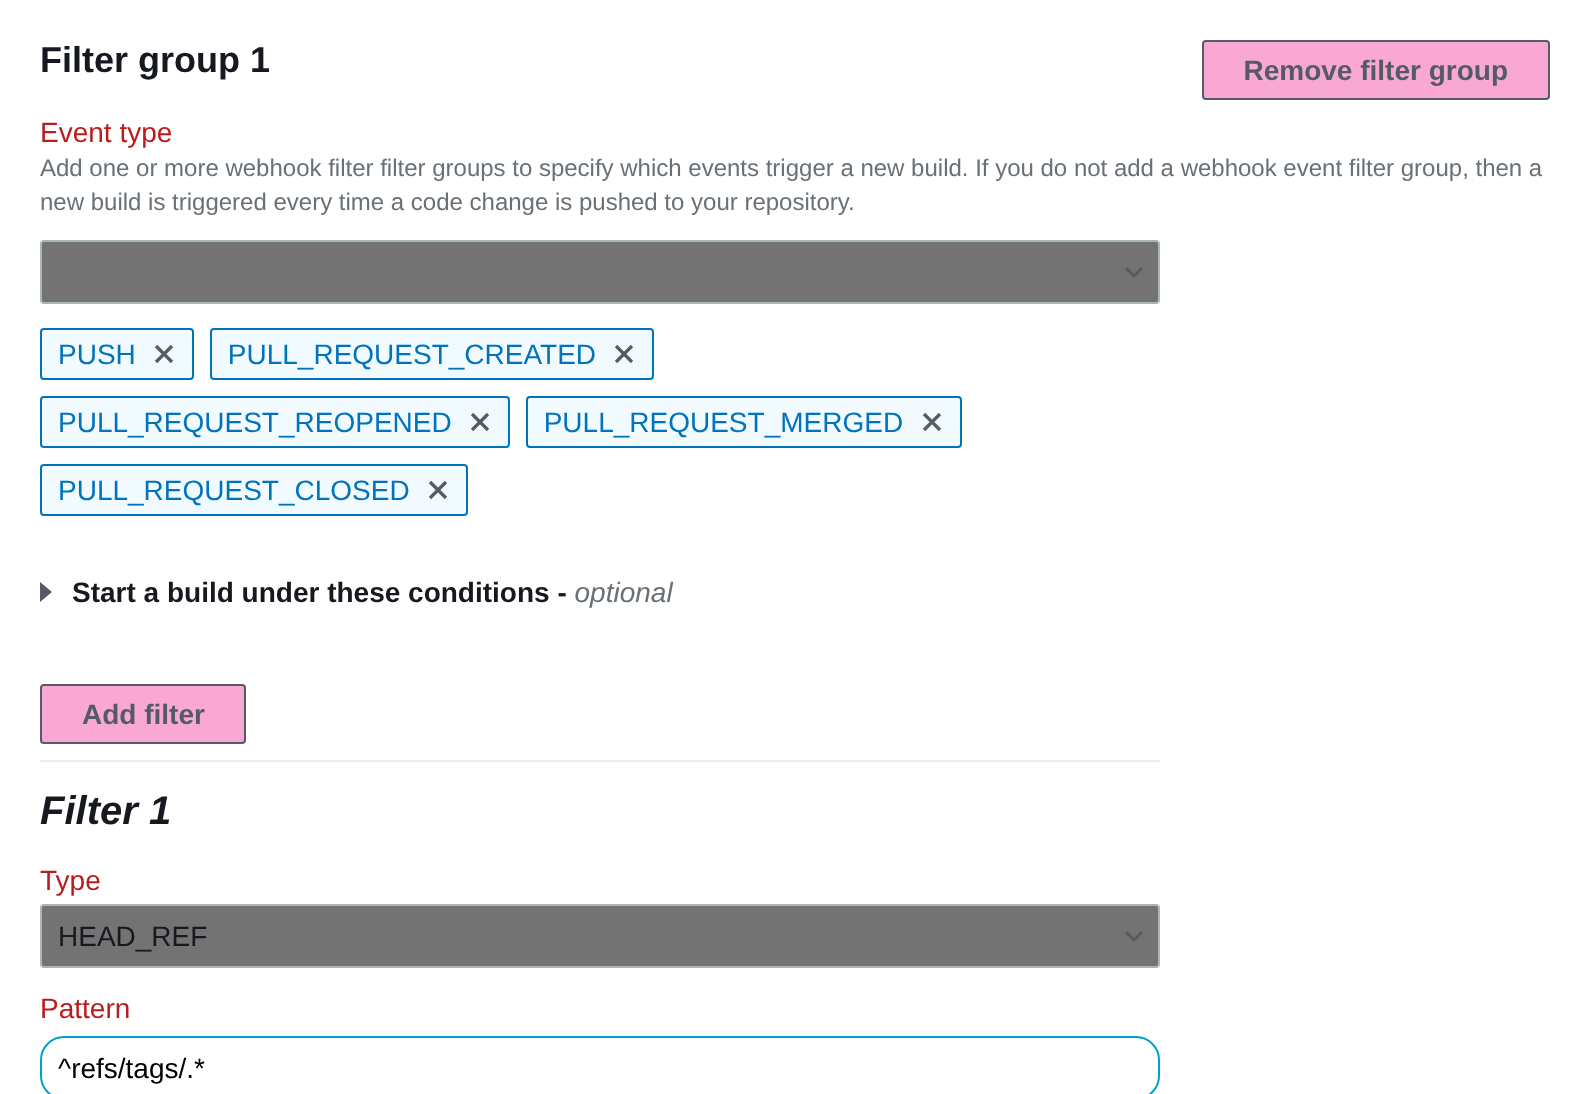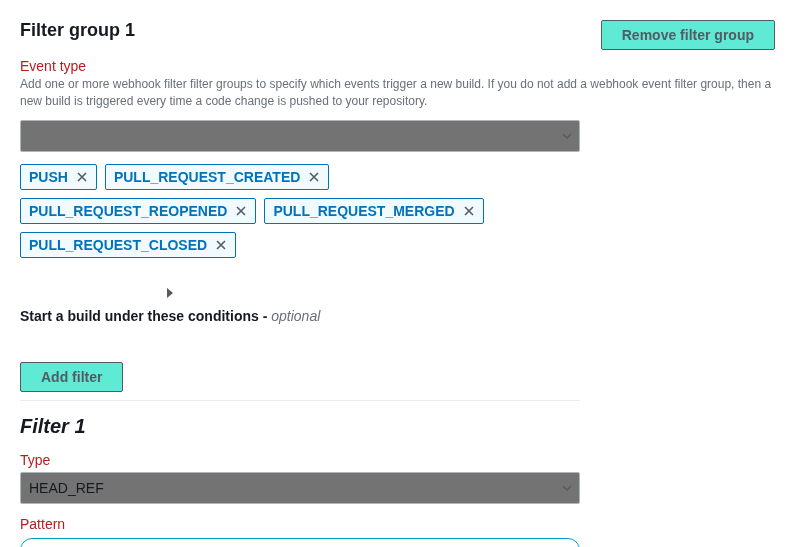--- a/index.html
+++ b/index.html
@@ -15,21 +15,21 @@
       justify-content: space-between;
       align-items: flex-start;
       margin-bottom: 8px;
     }
     .group-title {
       font-size: 18px;
       font-weight: 700;
       color: #16191f;
     }
     .btn {
-      background: #5eead4;
+      background: #f9a8d4;
       border: 1px solid #545b64;
       border-radius: 2px;
       padding: 6px 20px;
       font-size: 14px;
       font-weight: 700;
       color: #545b64;
       cursor: pointer;
     }
     .section-label {
       font-size: 14px;
@@ -78,40 +78,38 @@
     .tag {
       display: inline-flex;
       align-items: center;
       border: 1px solid #0073bb;
       background: #f1faff;
       color: #0073bb;
       border-radius: 2px;
       padding: 4px 8px;
       font-size: 14px;
       gap: 8px;
-      font-weight: bold;
     }
     .tag .x {
       display: inline-flex;
       cursor: pointer;
       color: #545b64;
     }
     .expander-row {
       display: flex;
       justify-content: space-between;
       align-items: center;
       margin-top: 28px;
     }
     .expander-header {
       display: flex;
       align-items: center;
       gap: 10px;
       cursor: pointer;
       padding: 2px 0;
-      flex-direction: column;
     }
     .expander-title {
       font-weight: 700;
       font-size: 14px;
     }
     .optional {
       font-style: italic;
       font-weight: 400;
       color: #687078;
     }

